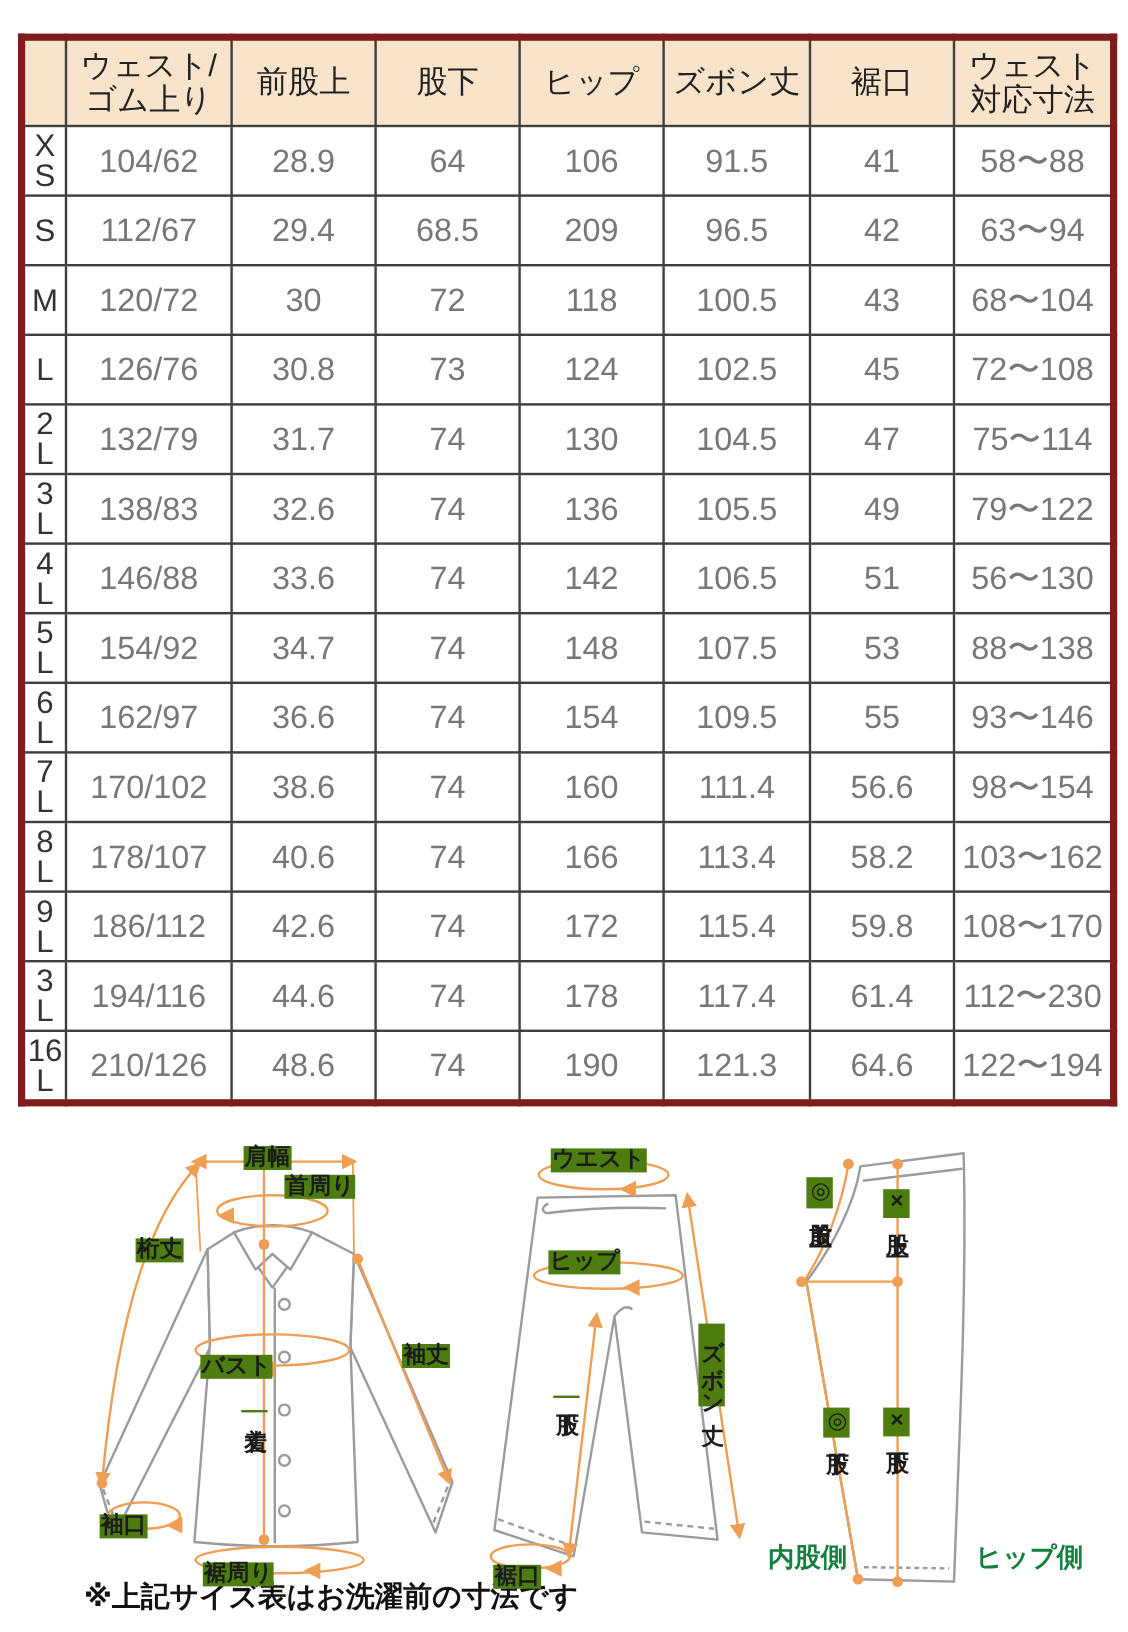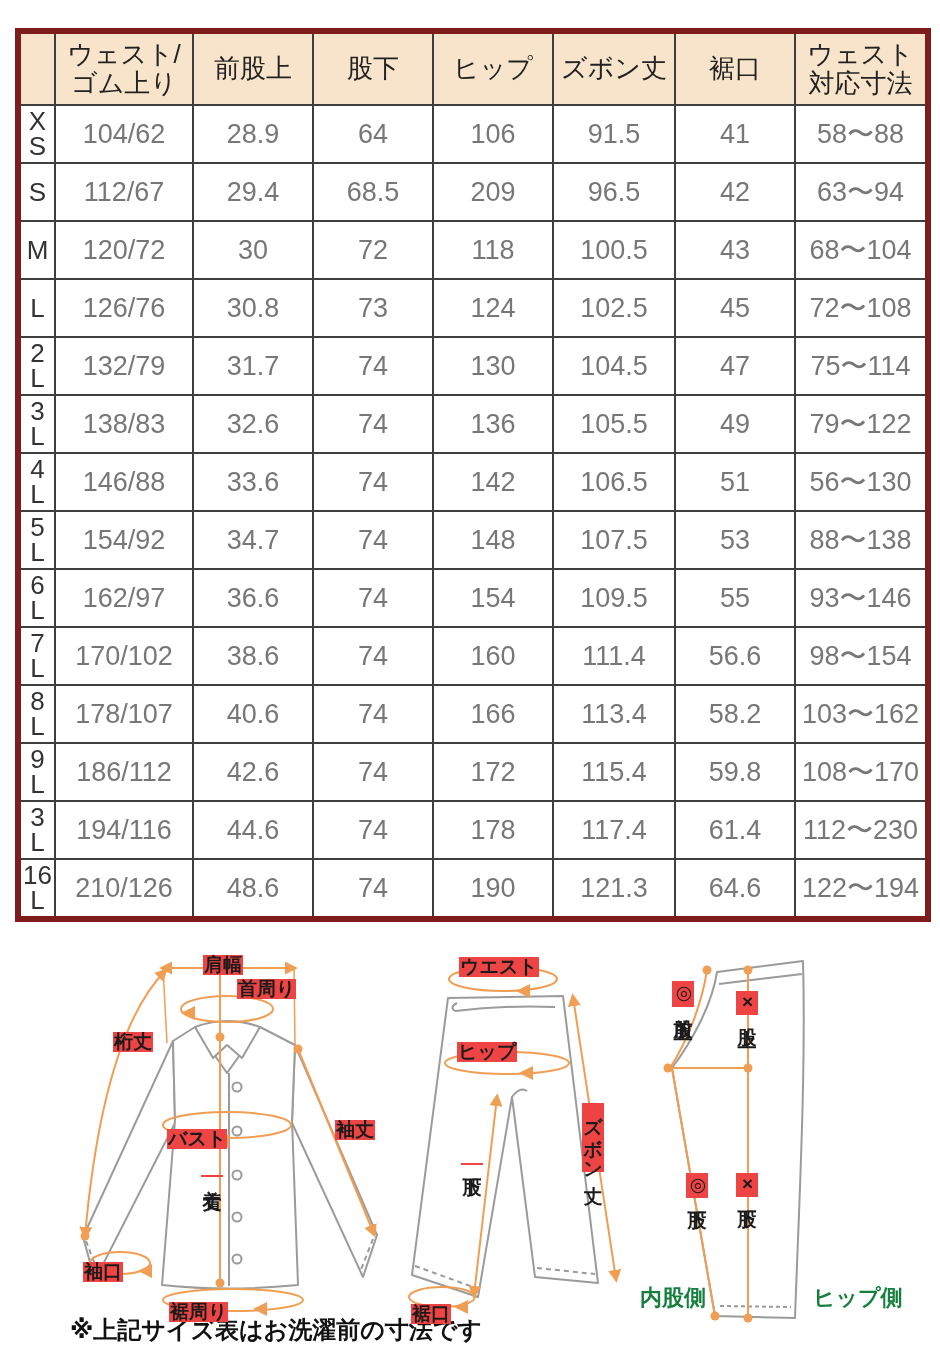--- a/index.html
+++ b/index.html
@@ -17,21 +17,21 @@
     font-weight:normal;white-space:pre-line;line-height:0.95;}
   table.size tbody td{color:#777;font-size:27px;height:56px;background:#fff;}
 
   
   .diag{position:absolute;}
   #shirt{left:55px;top:945px;width:345px;height:385px;}
   #pfront{left:385px;top:945px;width:265px;height:385px;}
   #pside{left:640px;top:945px;width:300px;height:385px;}
   .diag svg{position:absolute;left:0;top:0;}
   .dlabel{position:absolute;font-weight:bold;font-size:19px;color:#1b1b1b;
-    background:#ef4444;white-space:nowrap;line-height:1.05;z-index:2;padding:0 1px;}
+    background:#4d7c0f;white-space:nowrap;line-height:1.05;z-index:2;padding:0 1px;}
   .vert{writing-mode:vertical-rl;text-orientation:upright;letter-spacing:1px;}
   .side-label{position:absolute;font-weight:bold;font-size:22px;color:#15803d;
     white-space:nowrap;z-index:2;}
   #note{position:absolute;left:70px;top:1314px;font-size:24px;font-weight:bold;
     color:#111;}
 </style>
 </head>
 <body>
 
 <div id="screen">

